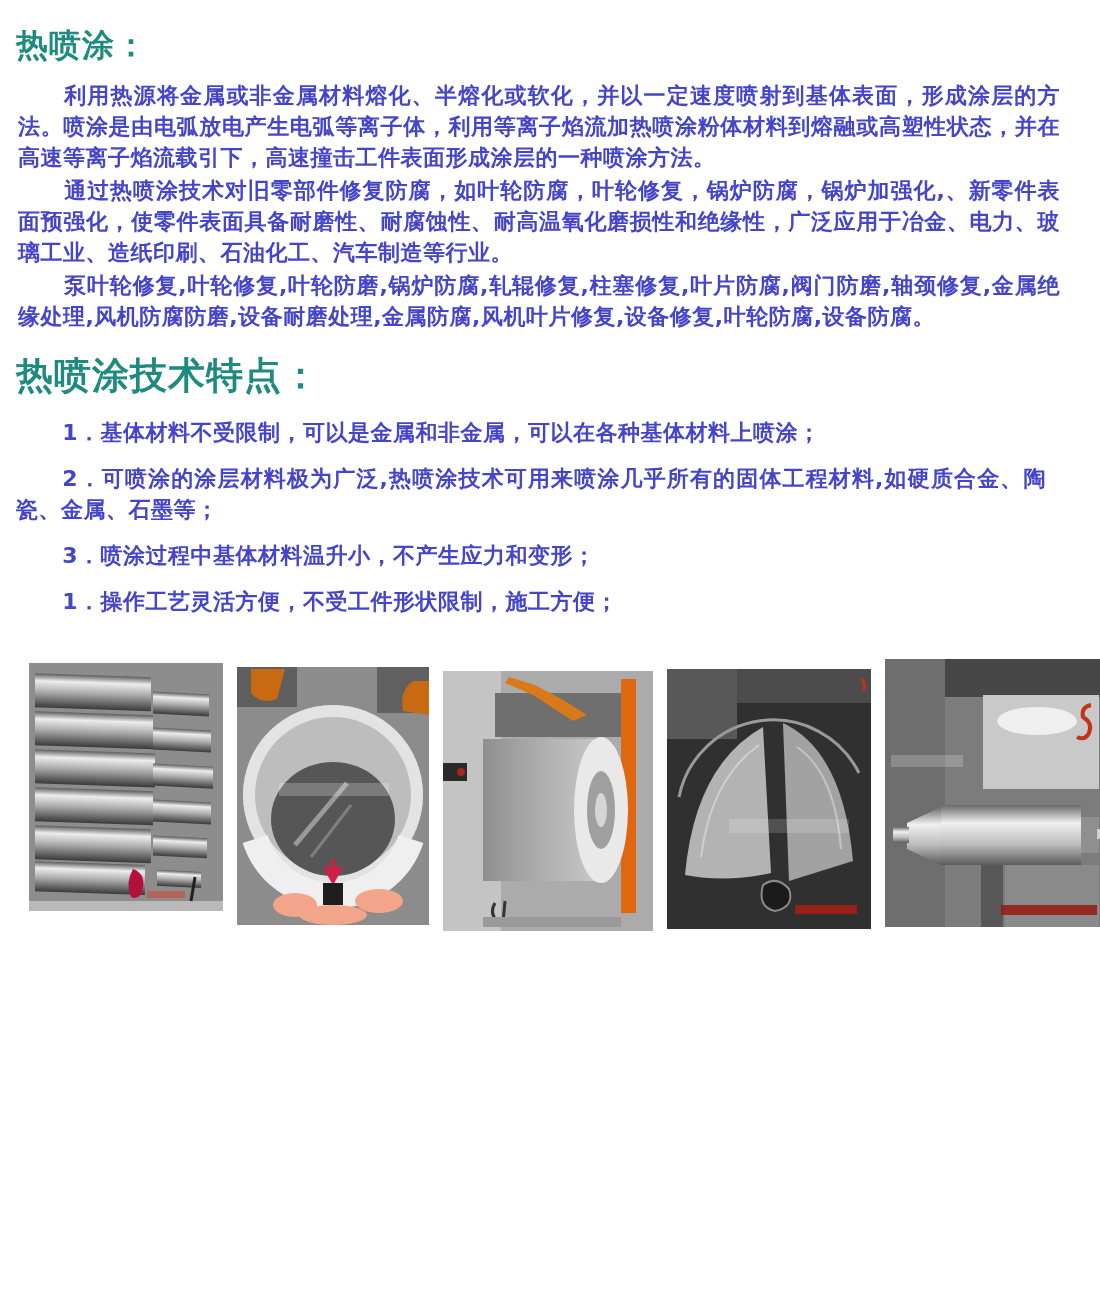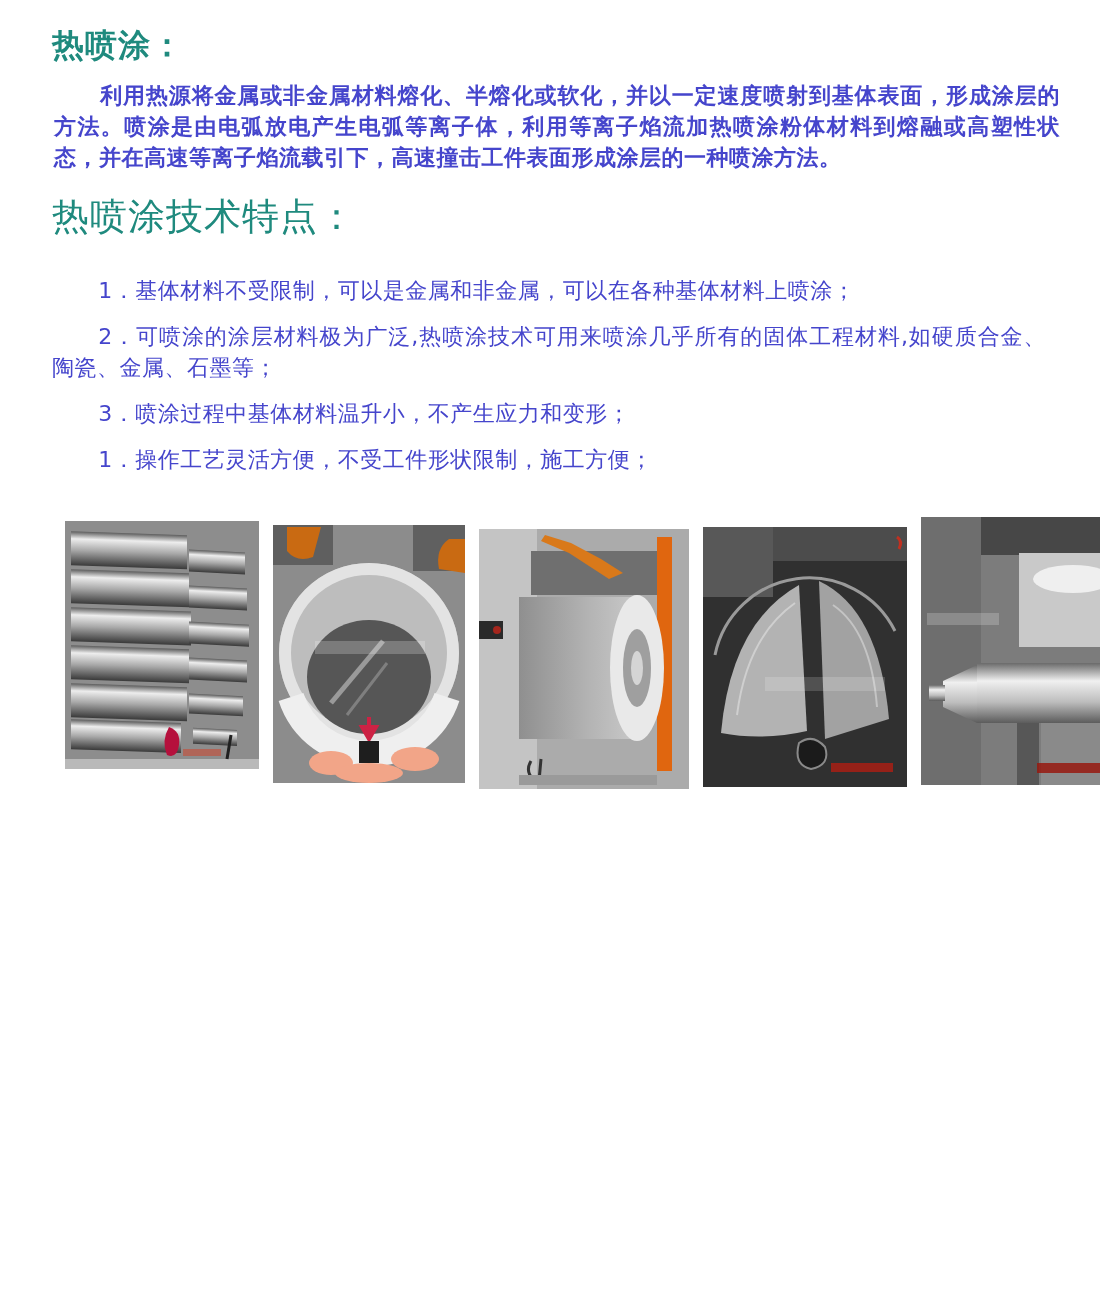--- a/index.html
+++ b/index.html
@@ -1,64 +1,66 @@
 <!DOCTYPE html>
 <html lang="zh" style="--heading: #1f8a7e; --body-text: #4545cc;"><head>
 <meta charset="utf-8">
 <style>
   html,body{margin:0;padding:0;background:#ffffff;}
   body{
     width:1100px;height:1309px;overflow:hidden;
     font-family:"DejaVu Sans",sans-serif;
     -webkit-font-smoothing:antialiased;
   }
-  .page{padding:26px 38px 0 52px;}
+  .page{padding:26px 38px 0 16px;}
   h1.sec{
     margin:0 0 16px 0;
     font-size:32px;line-height:38px;font-weight:bold;
     color:var(--heading,#1f8a7e);
     letter-spacing:1px;
   }
   h2.sec{
-    margin:22px 0 36px 0;
-    font-size:37px;line-height:44px;font-weight:normal;
+    margin:22px 0 19px 0;
+    font-size:37px;line-height:44px;font-weight:bold;
     color:var(--heading,#1f8a7e);
     letter-spacing:1px;
   }
   p.body{
     margin:2px;
     font-size:22px;line-height:31px;font-weight:600;
     color:var(--body-text,#4545cc);
     text-indent:2.1em;
     text-align:justify;
     letter-spacing:0.5px;
   }
   p.feature{
     margin:0 16px 15px 0;
-    font-size:22px;line-height:31px;font-weight:400;
+    font-size:22px;line-height:31px;font-weight:700;
     color:var(--body-text,#4545cc);
     text-indent:2.1em;
     text-align:justify;
     letter-spacing:0.5px;
   }
   .gallery{
     margin:42px 0 0 13px;
     display:flex;align-items:flex-start;gap:14px;
   }
   .photo{flex:0 0 auto;font-size:0;line-height:0;}
   .photo svg{display:block;}
 </style>
 </head>
 <body>
 
 <div class="page">
 
   <h1 class="sec">热喷涂：</h1>
 
   <p class="body">利用热源将金属或非金属材料熔化、半熔化或软化，并以一定速度喷射到基体表面，形成涂层的方法。喷涂是由电弧放电产生电弧等离子体，利用等离子焰流加热喷涂粉体材料到熔融或高塑性状态，并在高速等离子焰流载引下，高速撞击工件表面形成涂层的一种喷涂方法。</p>
+  <p class="body">通过热喷涂技术对旧零部件修复防腐，如叶轮防腐，叶轮修复，锅炉防腐，锅炉加强化,、新零件表面预强化，使零件表面具备耐磨性、耐腐蚀性、耐高温氧化磨损性和绝缘性，广泛应用于冶金、电力、玻璃工业、造纸印刷、石油化工、汽车制造等行业。</p>
+  <p class="body">泵叶轮修复,叶轮修复,叶轮防磨,锅炉防腐,轧辊修复,柱塞修复,叶片防腐,阀门防磨,轴颈修复,金属绝缘处理,风机防腐防磨,设备耐磨处理,金属防腐,风机叶片修复,设备修复,叶轮防腐,设备防腐。</p>
 
   <h2 class="sec">热喷涂技术特点：</h2>
 
   <p class="feature">1．基体材料不受限制，可以是金属和非金属，可以在各种基体材料上喷涂；</p>
   <p class="feature">2．可喷涂的涂层材料极为广泛,热喷涂技术可用来喷涂几乎所有的固体工程材料,如硬质合金、陶瓷、金属、石墨等；</p>
   <p class="feature">3．喷涂过程中基体材料温升小，不产生应力和变形；</p>
   <p class="feature">1．操作工艺灵活方便，不受工件形状限制，施工方便；</p>
 
   <div class="gallery">
 

